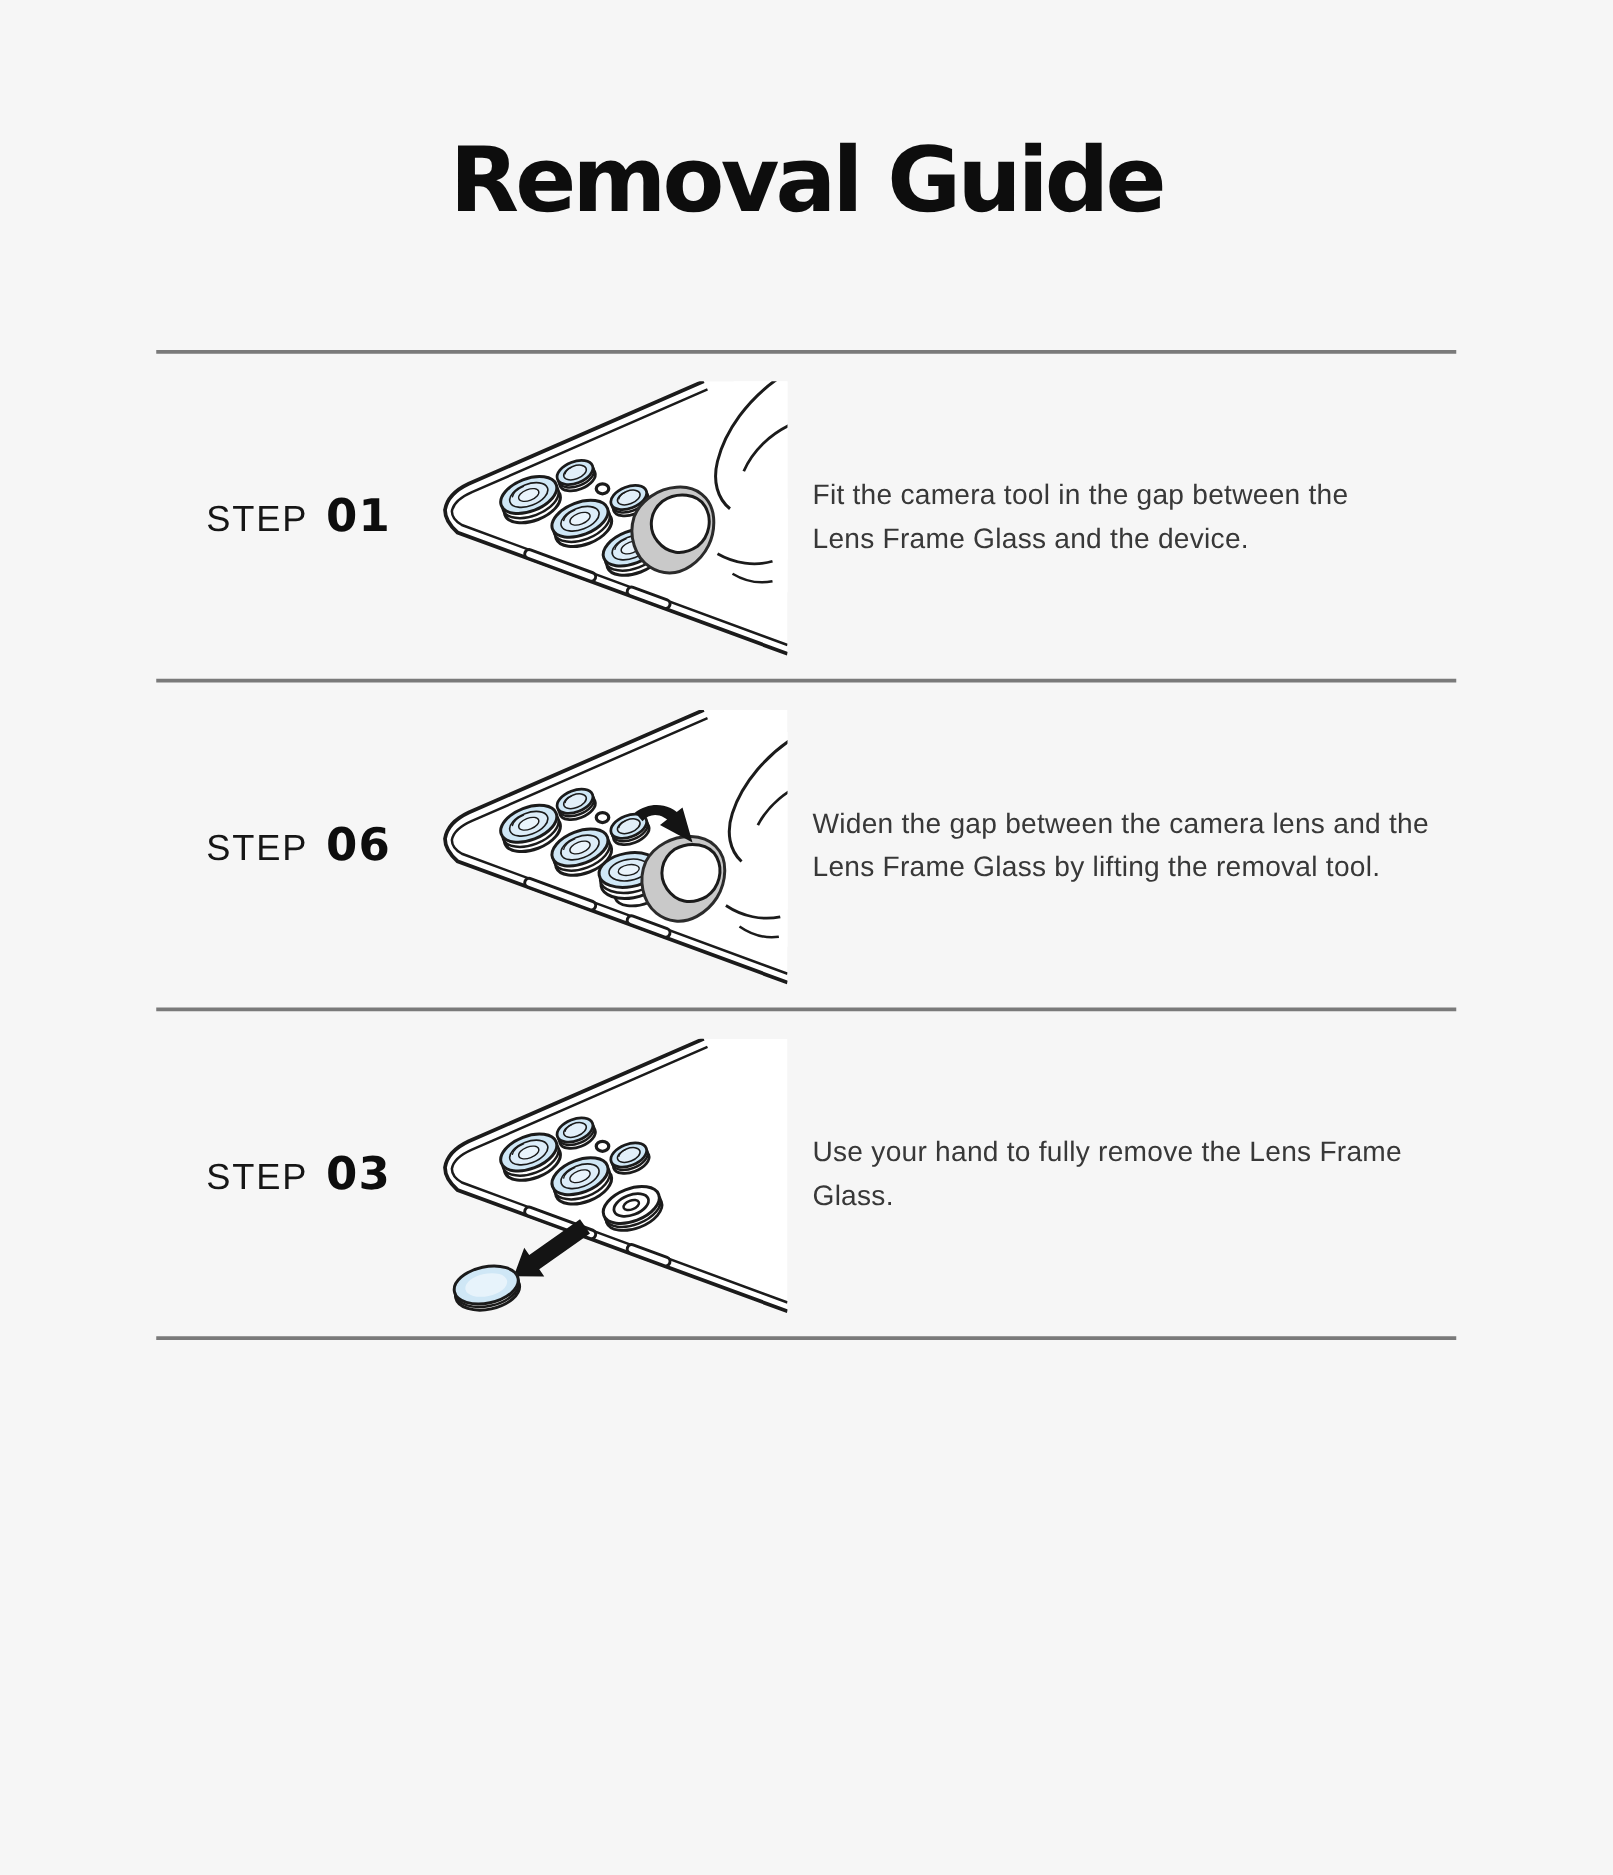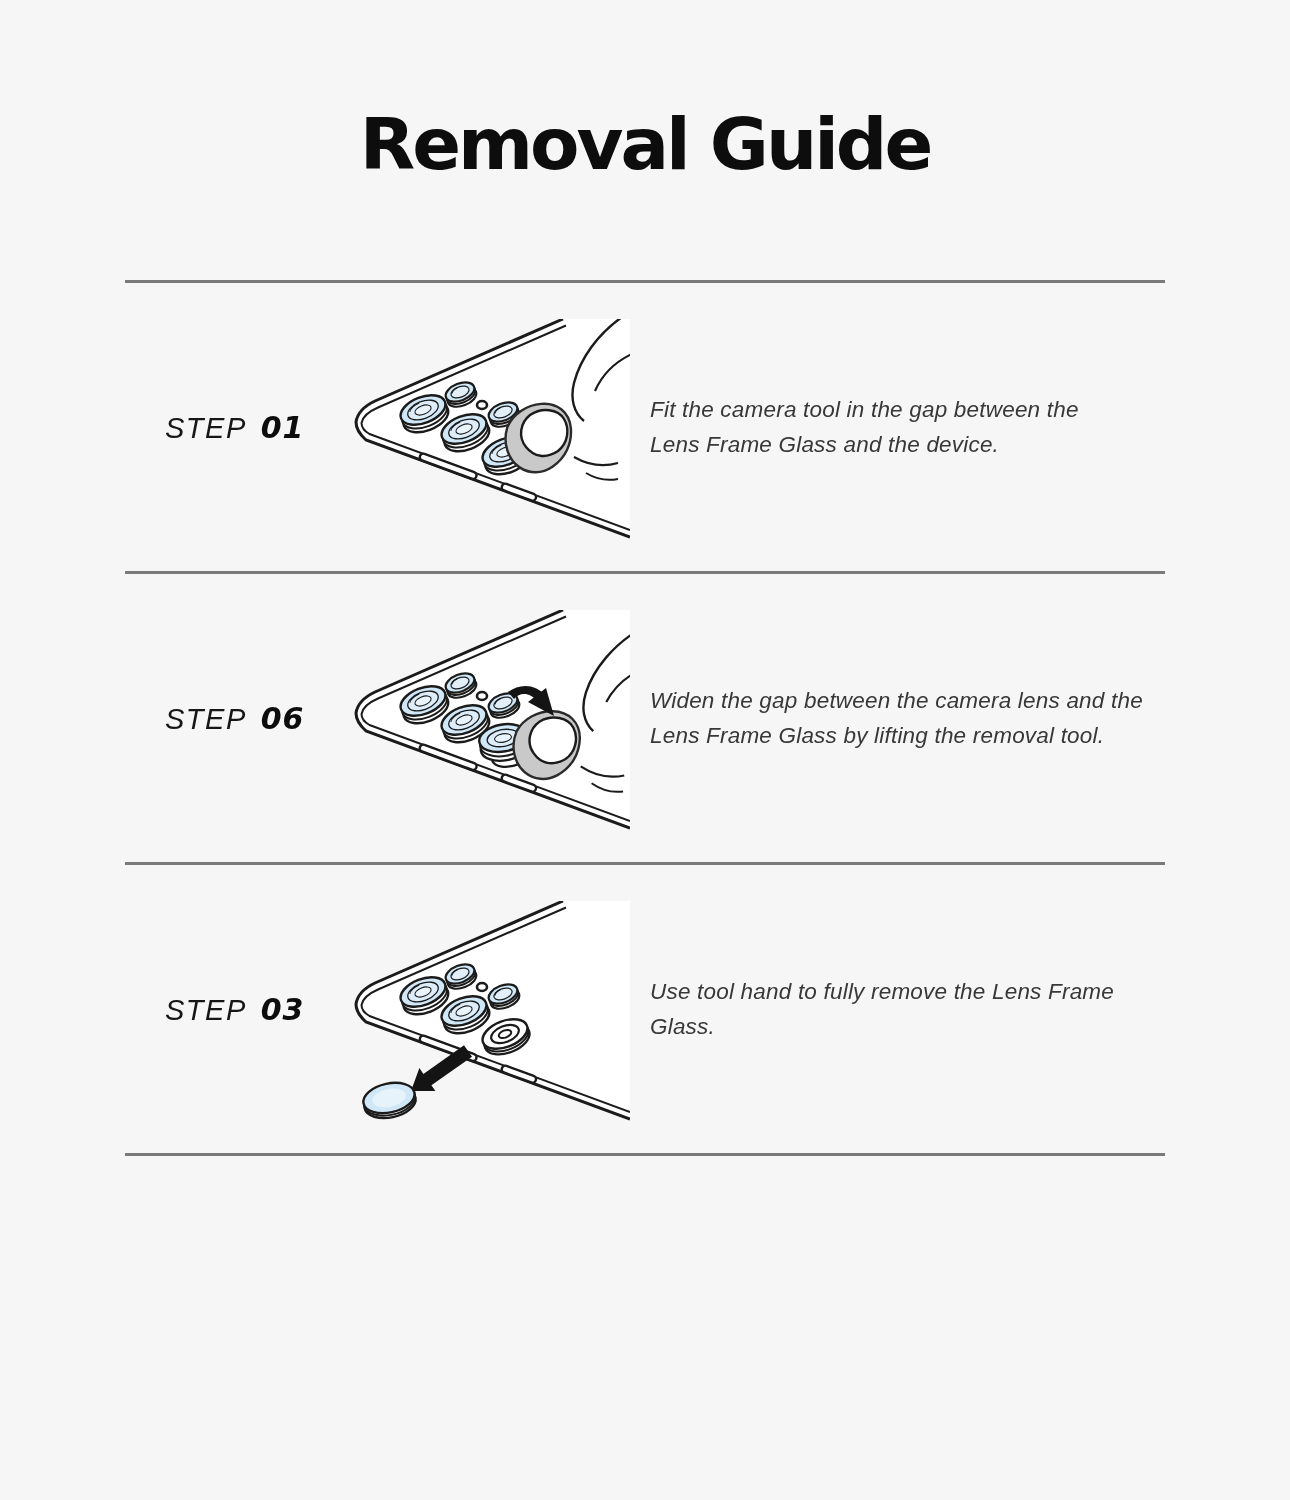--- a/index.html
+++ b/index.html
@@ -25,42 +25,41 @@
   .rule{
     width:1040px;
     margin:0 auto;
     height:0;
     border-top:3px solid #7a7a7a;
   }
   .rule.first{margin-top:88px}
   section.step{
     width:1040px;
     height:260px;
-    margin:14px auto;
+    margin:0 auto;
     display:flex;
     align-items:center;
-    font-style:italic;
   }
   .step-label{
     flex:none;
     width:165px;
     padding-left:40px;
     display:flex;
     align-items:baseline;
     gap:14px;
     white-space:nowrap;
   }
   .step-word{
     font-size:29px;
     letter-spacing:1.5px;
     color:#161616;
   }
   .step-num{
     font-family:"DejaVu Sans","Liberation Sans",sans-serif;
-    font-size:30px;
+    font-size:36px;
     font-weight:bold;
     letter-spacing:1px;
     color:#0d0d0d;
   }
   .step-art{
     flex:none;
     width:320px;
     margin-top:34px;
   }
   .step-art svg{display:block}
@@ -203,16 +202,16 @@
       </g>
       <path d="M 134 144.3 L 142 155.7 L 101.4 184.3 L 105.4 190.1 L 81 190 L 89.4 167.1 L 93.4 172.9 Z" fill="#141414"></path>
       <g transform="translate(59,197) rotate(-12)">
         <ellipse cy="5" rx="26" ry="14.5" fill="#ffffff" stroke="#1b1b1b" stroke-width="2.4"></ellipse>
         <ellipse cy="2.5" rx="26" ry="14.5" fill="#ffffff" stroke="#1b1b1b" stroke-width="2"></ellipse>
         <ellipse rx="26" ry="14.5" fill="#cfe7f6" stroke="#1b1b1b" stroke-width="2.4"></ellipse>
         <ellipse rx="17" ry="9" fill="#e7f3fb"></ellipse>
       </g>
     </svg>
   </div>
-  <p class="step-desc">Use tool hand to fully remove the Lens Frame Glass.</p>
+  <p class="step-desc">Use your hand to fully remove the Lens Frame Glass.</p>
 </section>
 
 <div class="rule"></div>
 
 </body></html>

